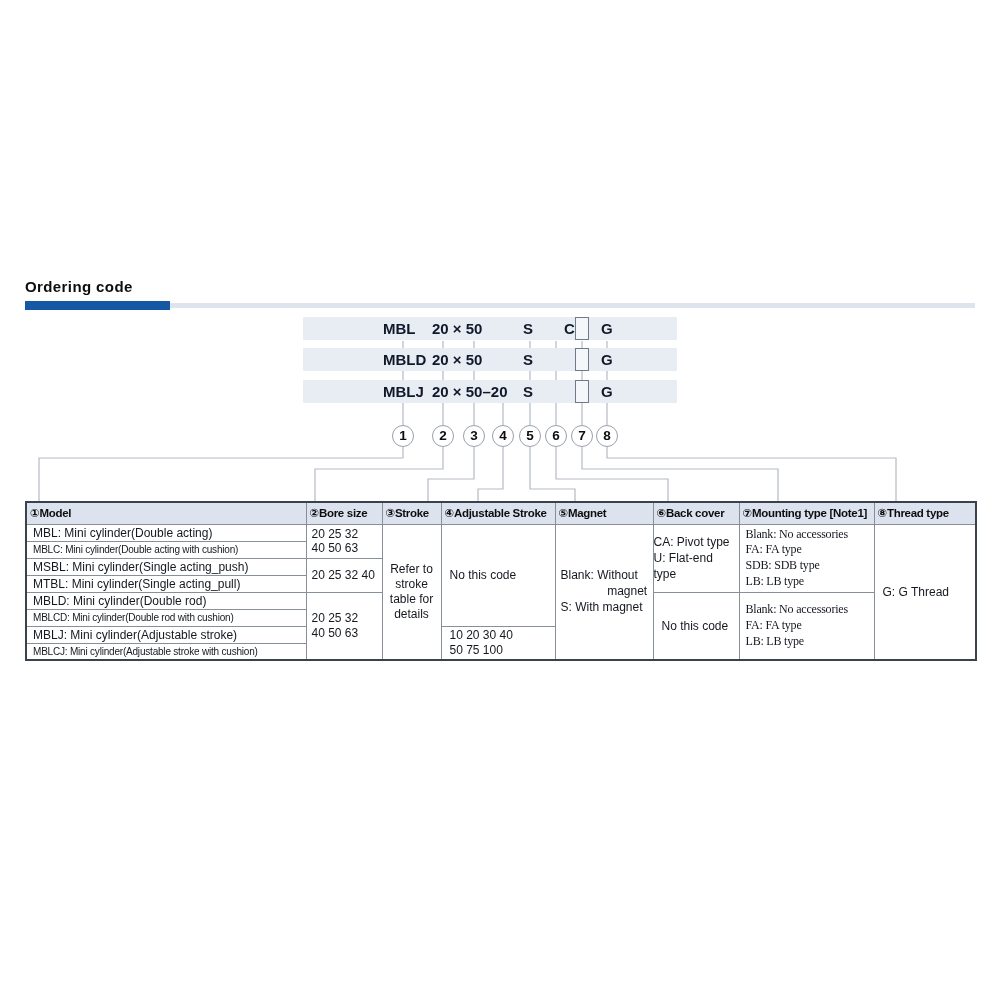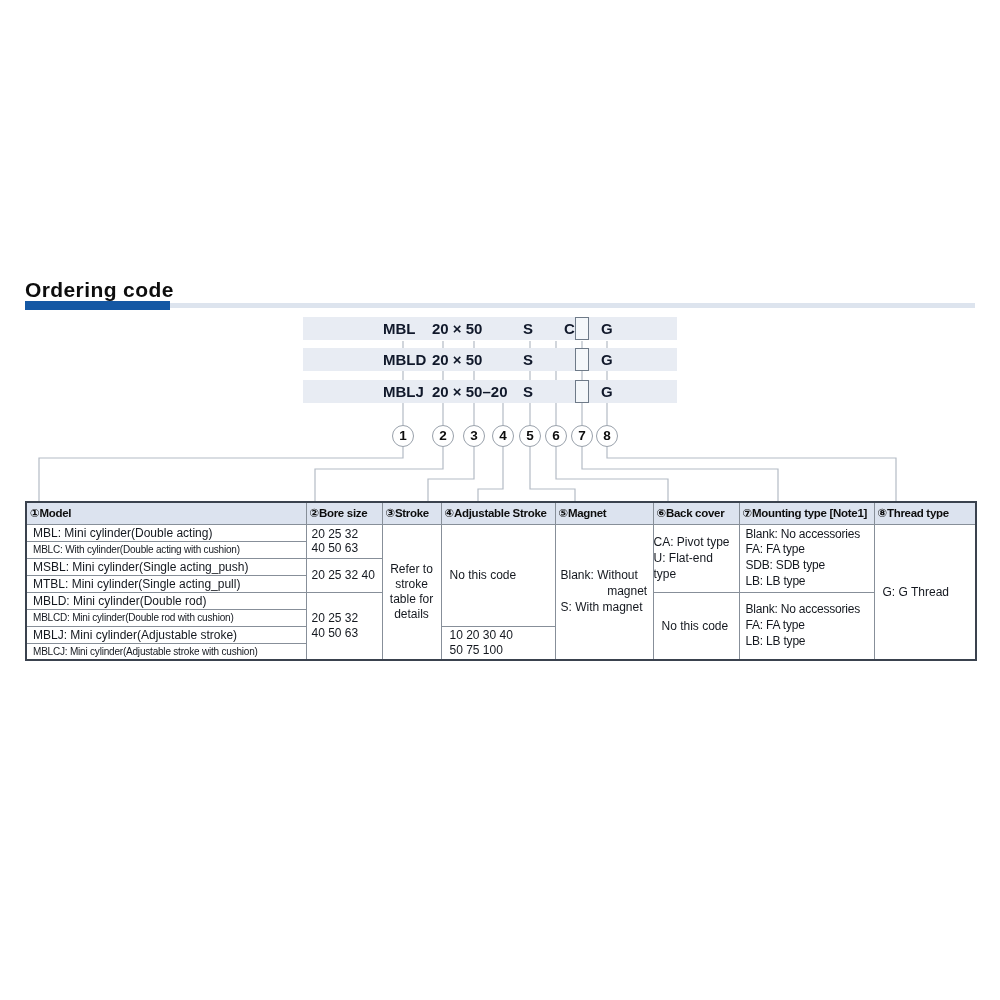--- a/index.html
+++ b/index.html
@@ -5,21 +5,21 @@
   * { margin:0; padding:0; box-sizing:border-box; }
   html,body { background:#ffffff; }
   .page {
     position:relative; width:1000px; height:1000px; background:#ffffff;
     font-family:"Liberation Sans","DejaVu Sans",sans-serif; color:#111722;
     overflow:hidden;
   }
   .abs { position:absolute; }
 
   
-  .title { left:25px; top:278px; font-size:21px; font-weight:bold; letter-spacing:.4px; color:#0d0d0d; }
+  .title { left:25px; top:278px; font-size:15px; font-weight:bold; letter-spacing:.4px; color:#0d0d0d; }
   .rule-light { left:25px; top:303px; width:950px; height:5px; background:#dde4ee; }
   .rule-dark  { left:25px; top:301px; width:145px; height:9px; background:#1558a4; }
 
   
   .code-bar { left:303px; width:374px; height:23px; background:#e8ecf3; }
   .code-bar span { position:absolute; top:0; height:23px; line-height:23px;
                    font-size:15px; font-weight:bold; color:#10182a; white-space:nowrap; }
   .seg-model { left:80px;text-align:right; }
   .seg-size  { left:129px; }
   .seg-magnet{ left:220px; }
@@ -47,21 +47,21 @@
                 letter-spacing:-.3px; }
   table.order td { height:17px; font-size:12px; color:#14181f; }
   td.model  { text-align:left; padding-left:6px; white-space:nowrap; }
   td.model.condensed { font-size:10px; letter-spacing:-.2px; }
   td.bore   { padding-left:5px; white-space:pre-line; line-height:1.2; }
   td.stroke { text-align:center; white-space:pre-line; line-height:1.25; }
   td.adj    { padding-left:8px; white-space:pre-line; line-height:1.25; }
   td.magnet { padding-left:5px; white-space:pre; line-height:1.3;margin-top:12px; }
   td.back   { padding-left:0; white-space:pre-line; line-height:1.35; font-size:10.5px; }
   td.back.no-code { font-size:12px; padding-left:8px; }
-  td.mount  { padding-left:6px; white-space:pre-line; line-height:1.3; font-size:11.5px; letter-spacing:-.2px; }
+  td.mount  { padding-left:6px; white-space:pre-line; line-height:1.3; font-size:11.5px; letter-spacing:-.2px;font-family:Liberation Serif, serif; }
   td.thread { padding-left:8px;border-radius:28px; }
 
   .note { left:25px; top:665px; font-size:12px; color:#1b1b1b; letter-spacing:.2px; }
 </style>
 </head>
 <body>
 
 <div class="page">
 
   <div class="abs title">Ordering code</div>
@@ -153,21 +153,21 @@
 S: With magnet</td>
       <td class="back" rowspan="4">CA: Pivot type
 U: Flat-end type</td>
       <td class="mount" rowspan="4">Blank: No accessories
 FA: FA type
 SDB: SDB type
 LB: LB type</td>
       <td class="thread" rowspan="8">G: G Thread</td>
     </tr>
     <tr>
-      <td class="model condensed">MBLC: With cylinder(Double acting with cushion)</td>
+      <td class="model condensed">MBLC: Mini cylinder(Double acting with cushion)</td>
     </tr>
     <tr>
       <td class="model">MSBL: Mini cylinder(Single acting_push)</td>
       <td class="bore" rowspan="2">20 25 32 40</td>
     </tr>
     <tr>
       <td class="model">MTBL: Mini cylinder(Single acting_pull)</td>
     </tr>
     <tr>
       <td class="model">MBLD: Mini cylinder(Double rod)</td>

